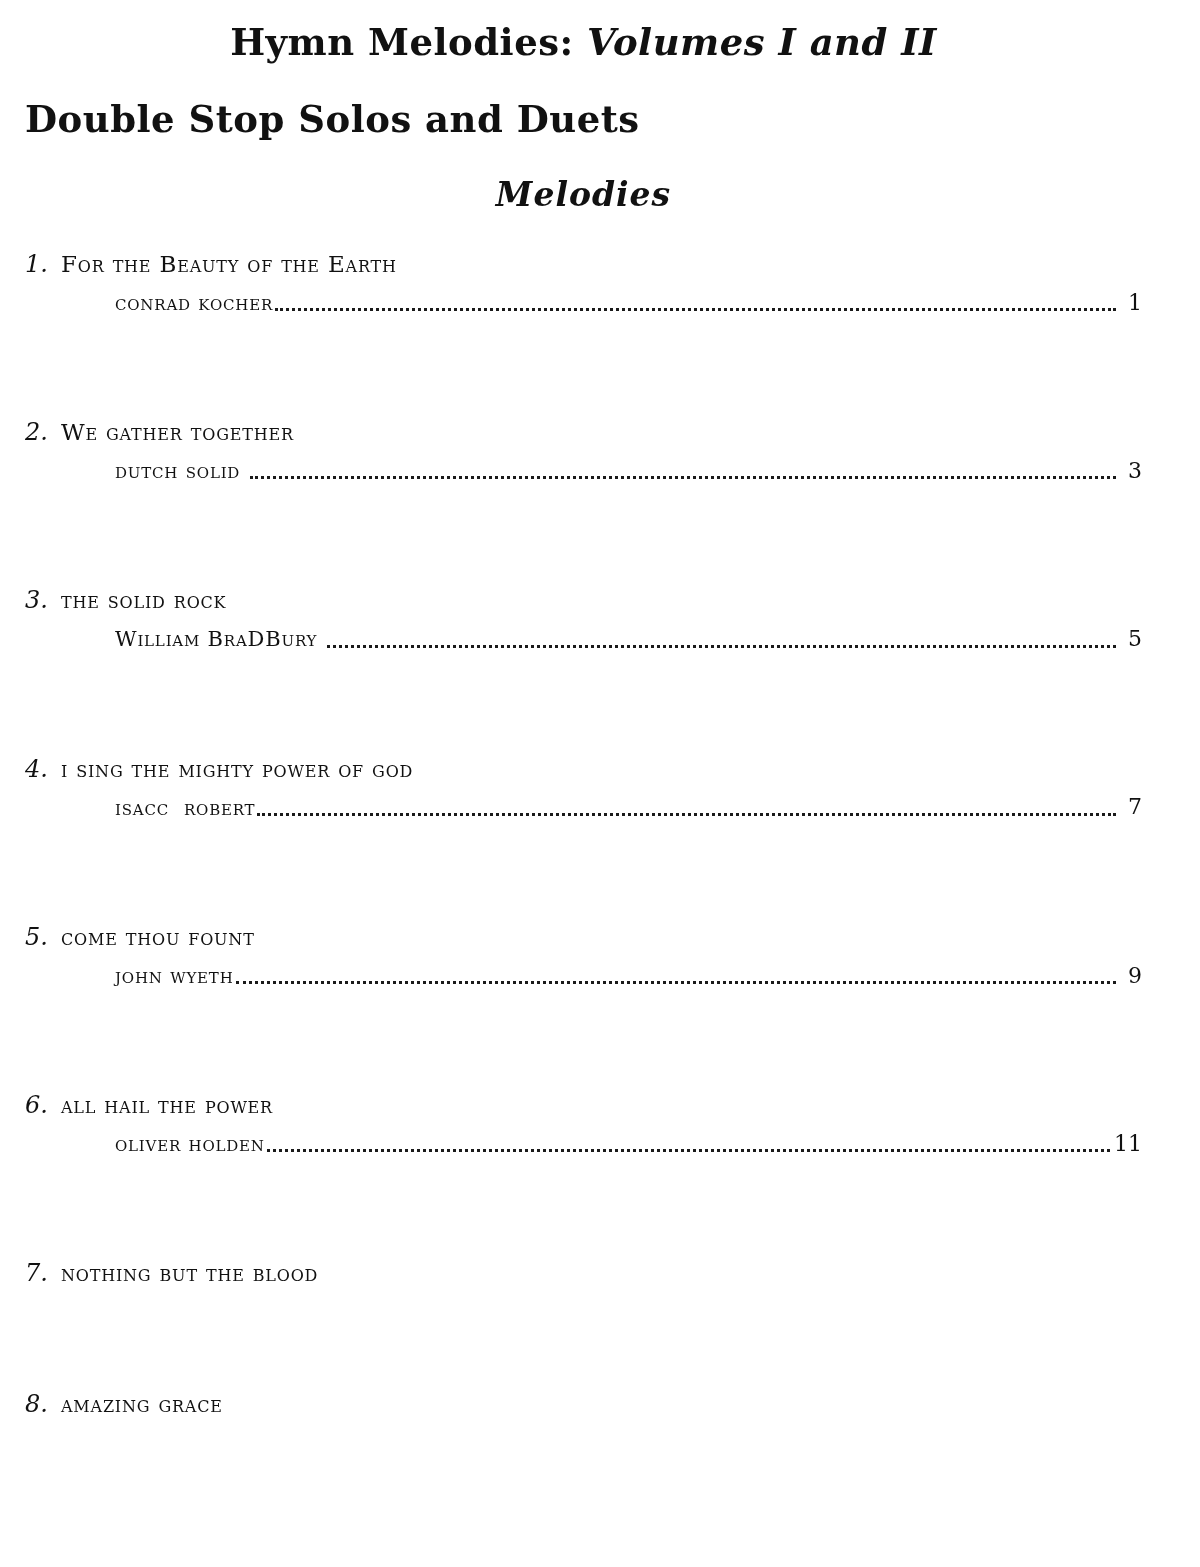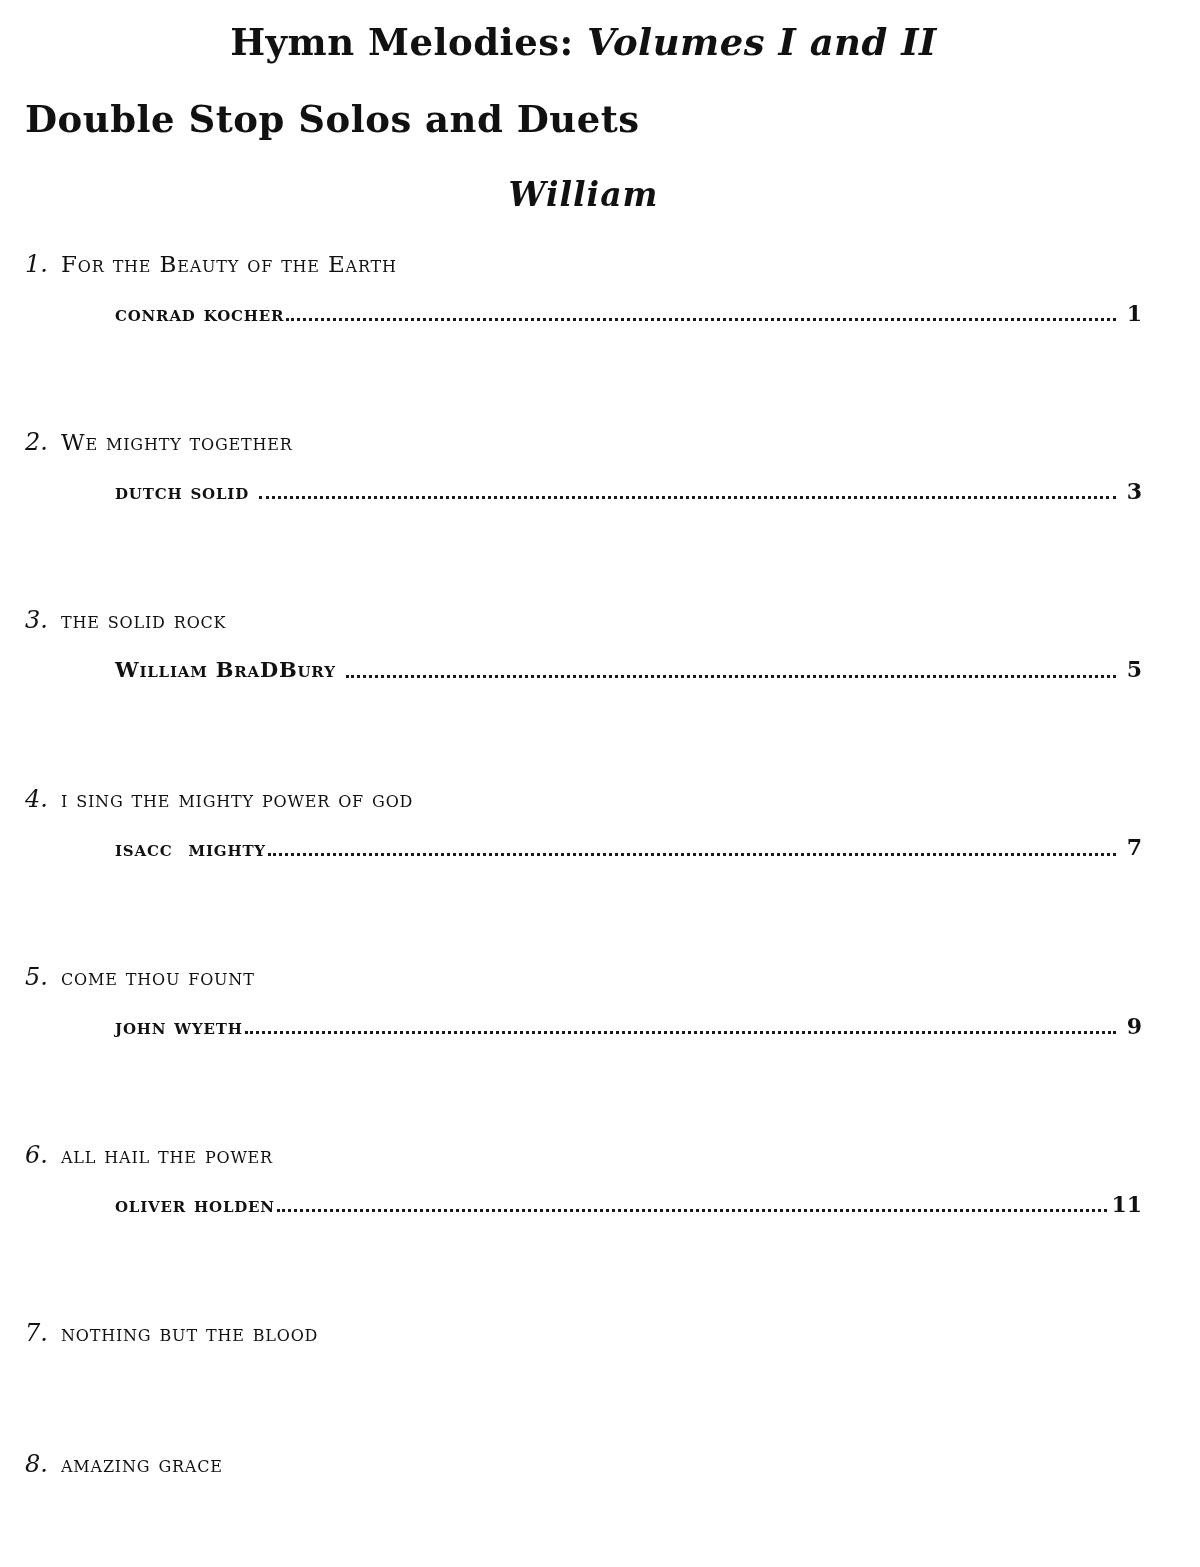--- a/index.html
+++ b/index.html
@@ -60,24 +60,23 @@
   }
   .sc { font-variant: small-caps; text-align: right; }
   .entry-title {
     font-size: 23px;
     letter-spacing: 0.8px;
     white-space: pre;
   }
   .entry-composer-line {
     display: flex;
     align-items: flex-end;
-    margin-top: 21px;
+    margin-top: 11px;
     padding-left: 90px;
     line-height: 1.2;
-    font-weight: bold;
   }
   .composer {
     font-size: 21px;
     letter-spacing: 0.8px;
     white-space: pre;
   }
   .leader {
     flex: 1 1 auto;
     border-bottom: 3px dotted #1a1a1a;
     margin: 0 4px 5px 2px;
@@ -88,39 +87,39 @@
     text-align: right;
     min-width: 22px;
   }
 </style>
 </head>
 <body>
 
 <div class="page">
   <h1 class="title-main"><span>Hymn Melodies: </span><em>Volumes I and II</em></h1>
   <h2 class="title-sub">Double Stop Solos and Duets</h2>
-  <h3 class="contents-heading">William</h3>
+  <h3 class="contents-heading">Melodies</h3>
 
   <div class="toc" id="toc">
   <div class="entry">
     <div class="entry-title-line">
       <span class="num">1.</span>
       <span class="entry-title sc">For the Beauty of the Earth</span>
     </div>
     <div class="entry-composer-line">
       <span class="composer sc">conrad kocher</span>
       <span class="leader"></span>
       <span class="pagenum">1</span>
     </div>
   </div>
 
   <div class="entry">
     <div class="entry-title-line">
       <span class="num">2.</span>
-      <span class="entry-title sc">We mighty together</span>
+      <span class="entry-title sc">We gather together</span>
     </div>
     <div class="entry-composer-line">
       <span class="composer sc">dutch solid </span>
       <span class="leader"></span>
       <span class="pagenum">3</span>
     </div>
   </div>
 
   <div class="entry">
     <div class="entry-title-line">
@@ -133,21 +132,21 @@
       <span class="pagenum">5</span>
     </div>
   </div>
 
   <div class="entry">
     <div class="entry-title-line">
       <span class="num">4.</span>
       <span class="entry-title sc">i sing the mighty power of god</span>
     </div>
     <div class="entry-composer-line">
-      <span class="composer sc">isacc  mighty</span>
+      <span class="composer sc">isacc  robert</span>
       <span class="leader"></span>
       <span class="pagenum">7</span>
     </div>
   </div>
 
   <div class="entry">
     <div class="entry-title-line">
       <span class="num">5.</span>
       <span class="entry-title sc">come thou fount</span>
     </div>

